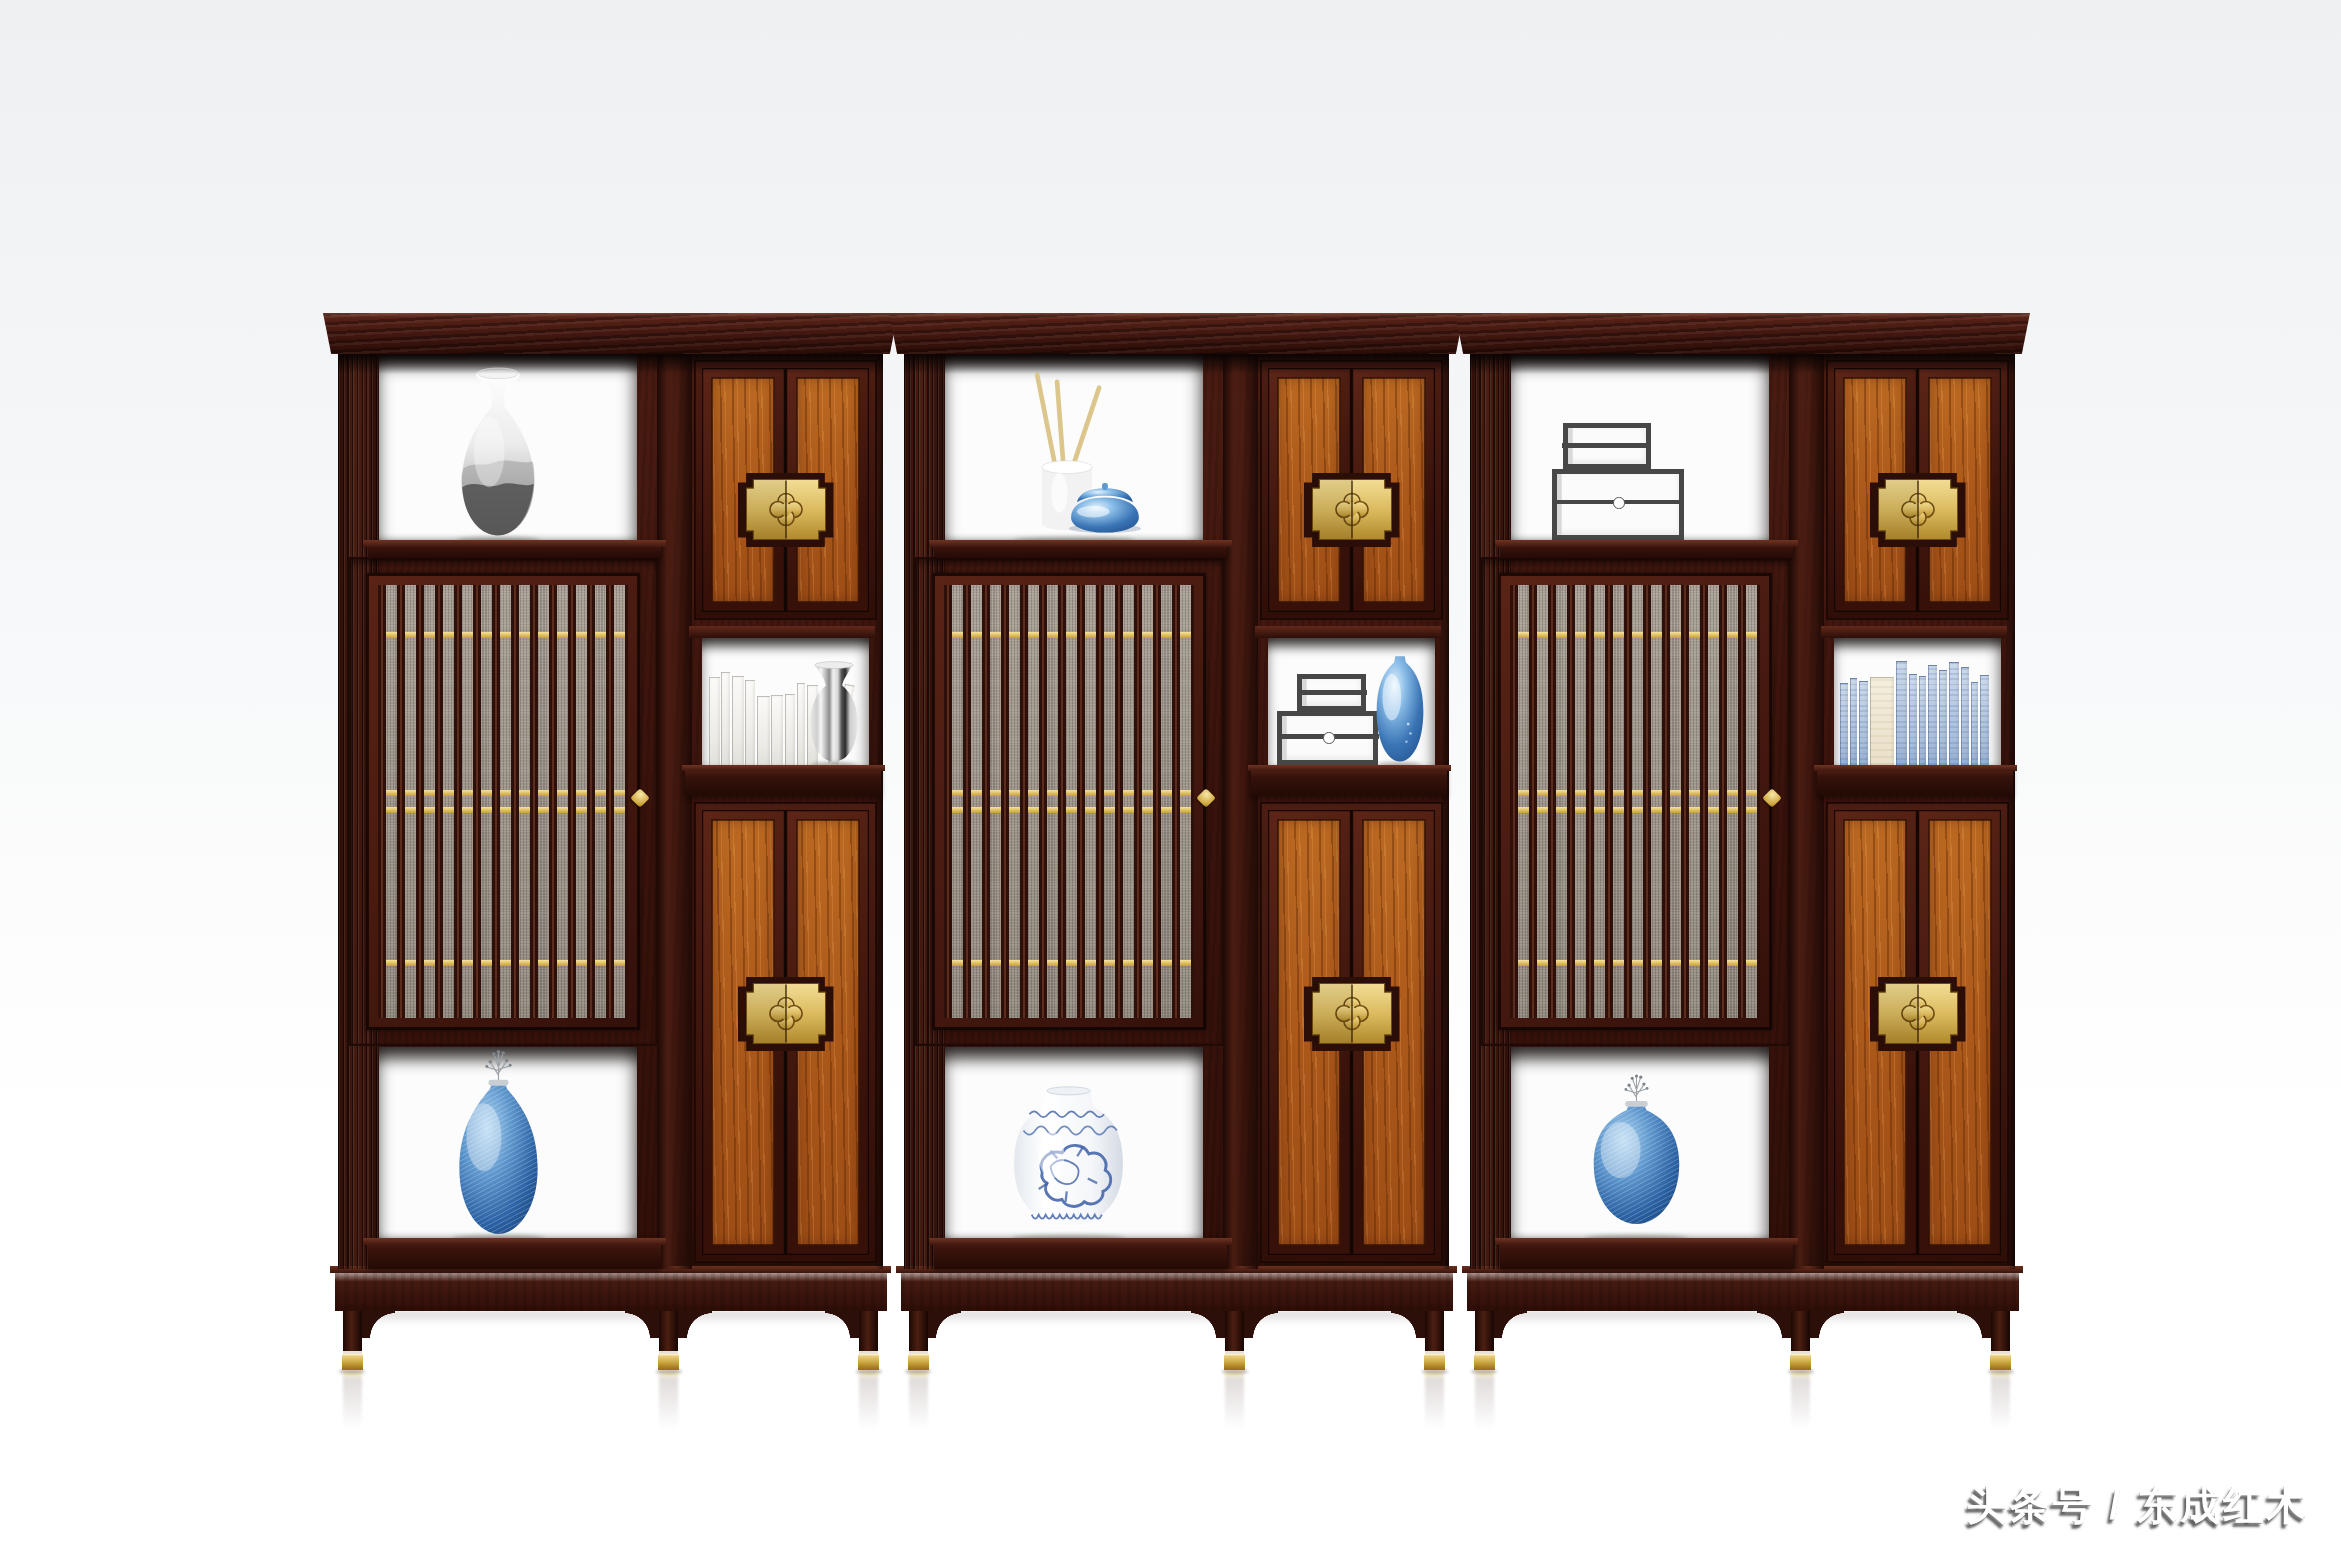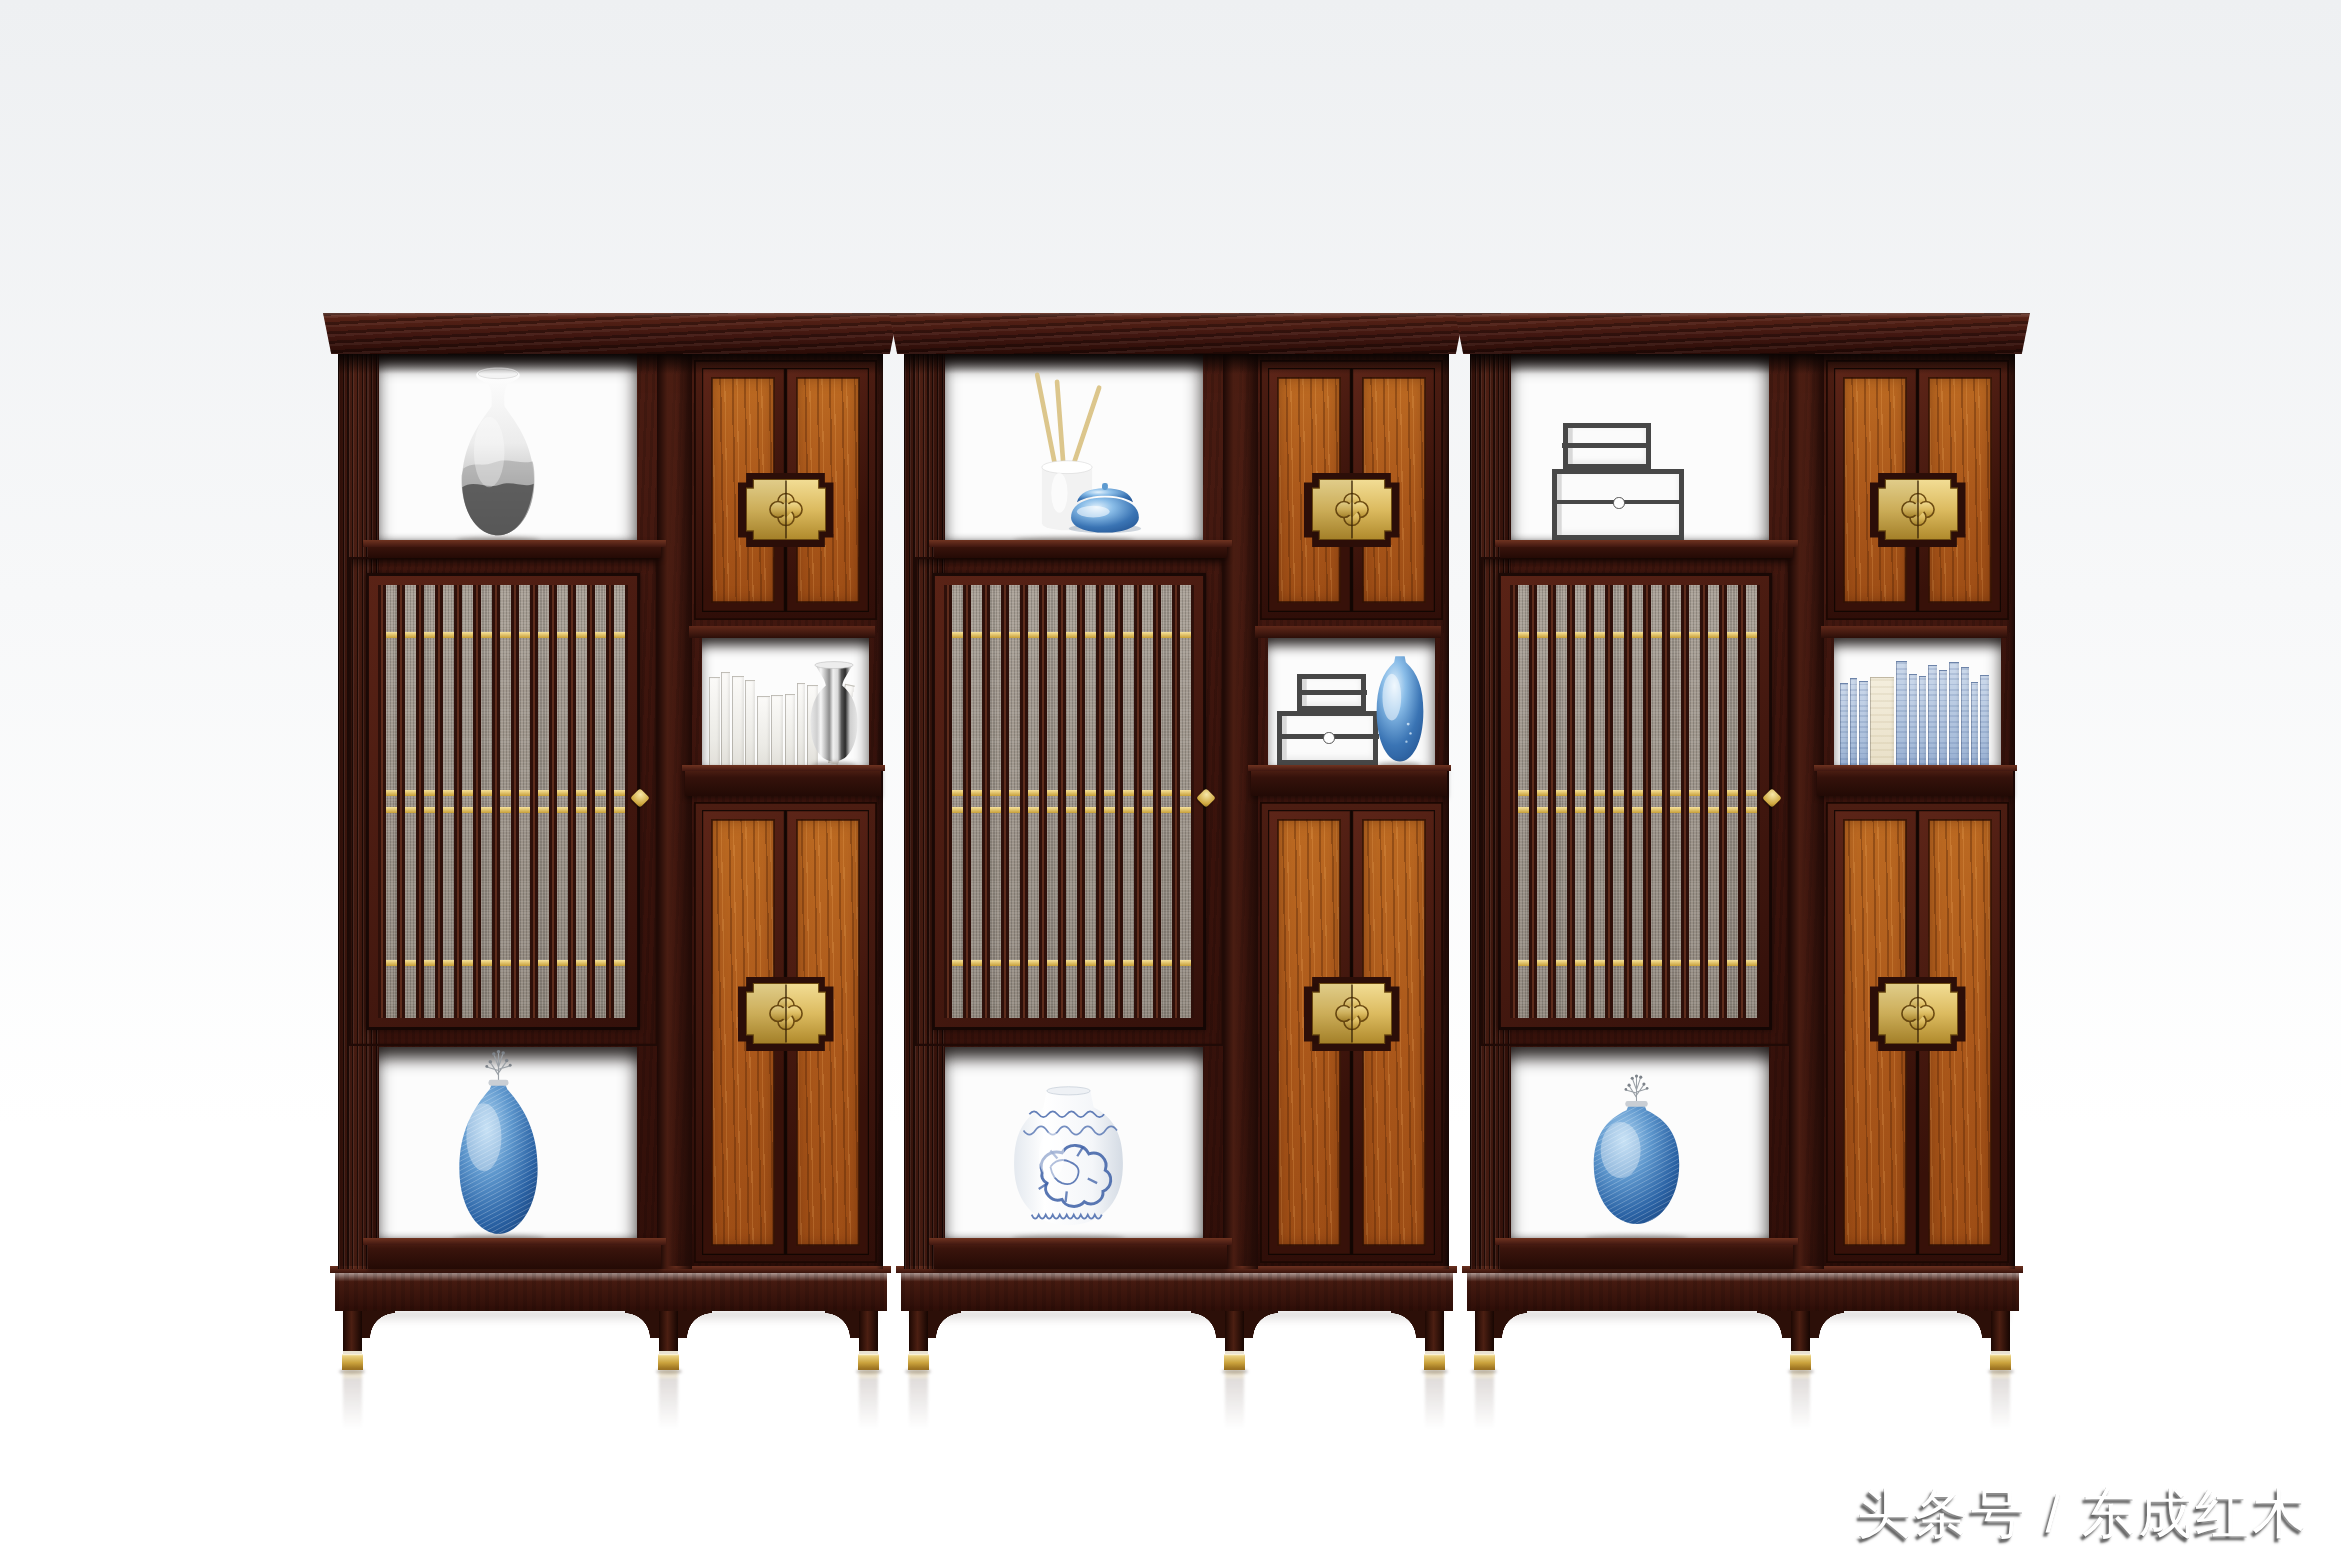--- a/index.html
+++ b/index.html
@@ -665,16 +665,16 @@
       <div class="cap"></div>
       <div class="refl"></div>
     </div>
   <div class="leg leg-r">
       <div class="ring"></div>
       <div class="cap"></div>
       <div class="refl"></div>
     </div>
 </section>
 
-<div style="position:absolute; top:1478px; right:33px; font-size:54px; font-weight:400;
+<div style="position:absolute; top:1478px; right:33px; font-size:40px; font-weight:700;
             letter-spacing:2.9px; color:#ffffff; white-space:nowrap;
             text-shadow:-2.9px 3.5px 2.3px rgba(80,80,80,.9), -0.6px 1.2px 0 rgba(110,110,110,.55);">头条号 / 东成红木</div>
 
 
 </body></html>

